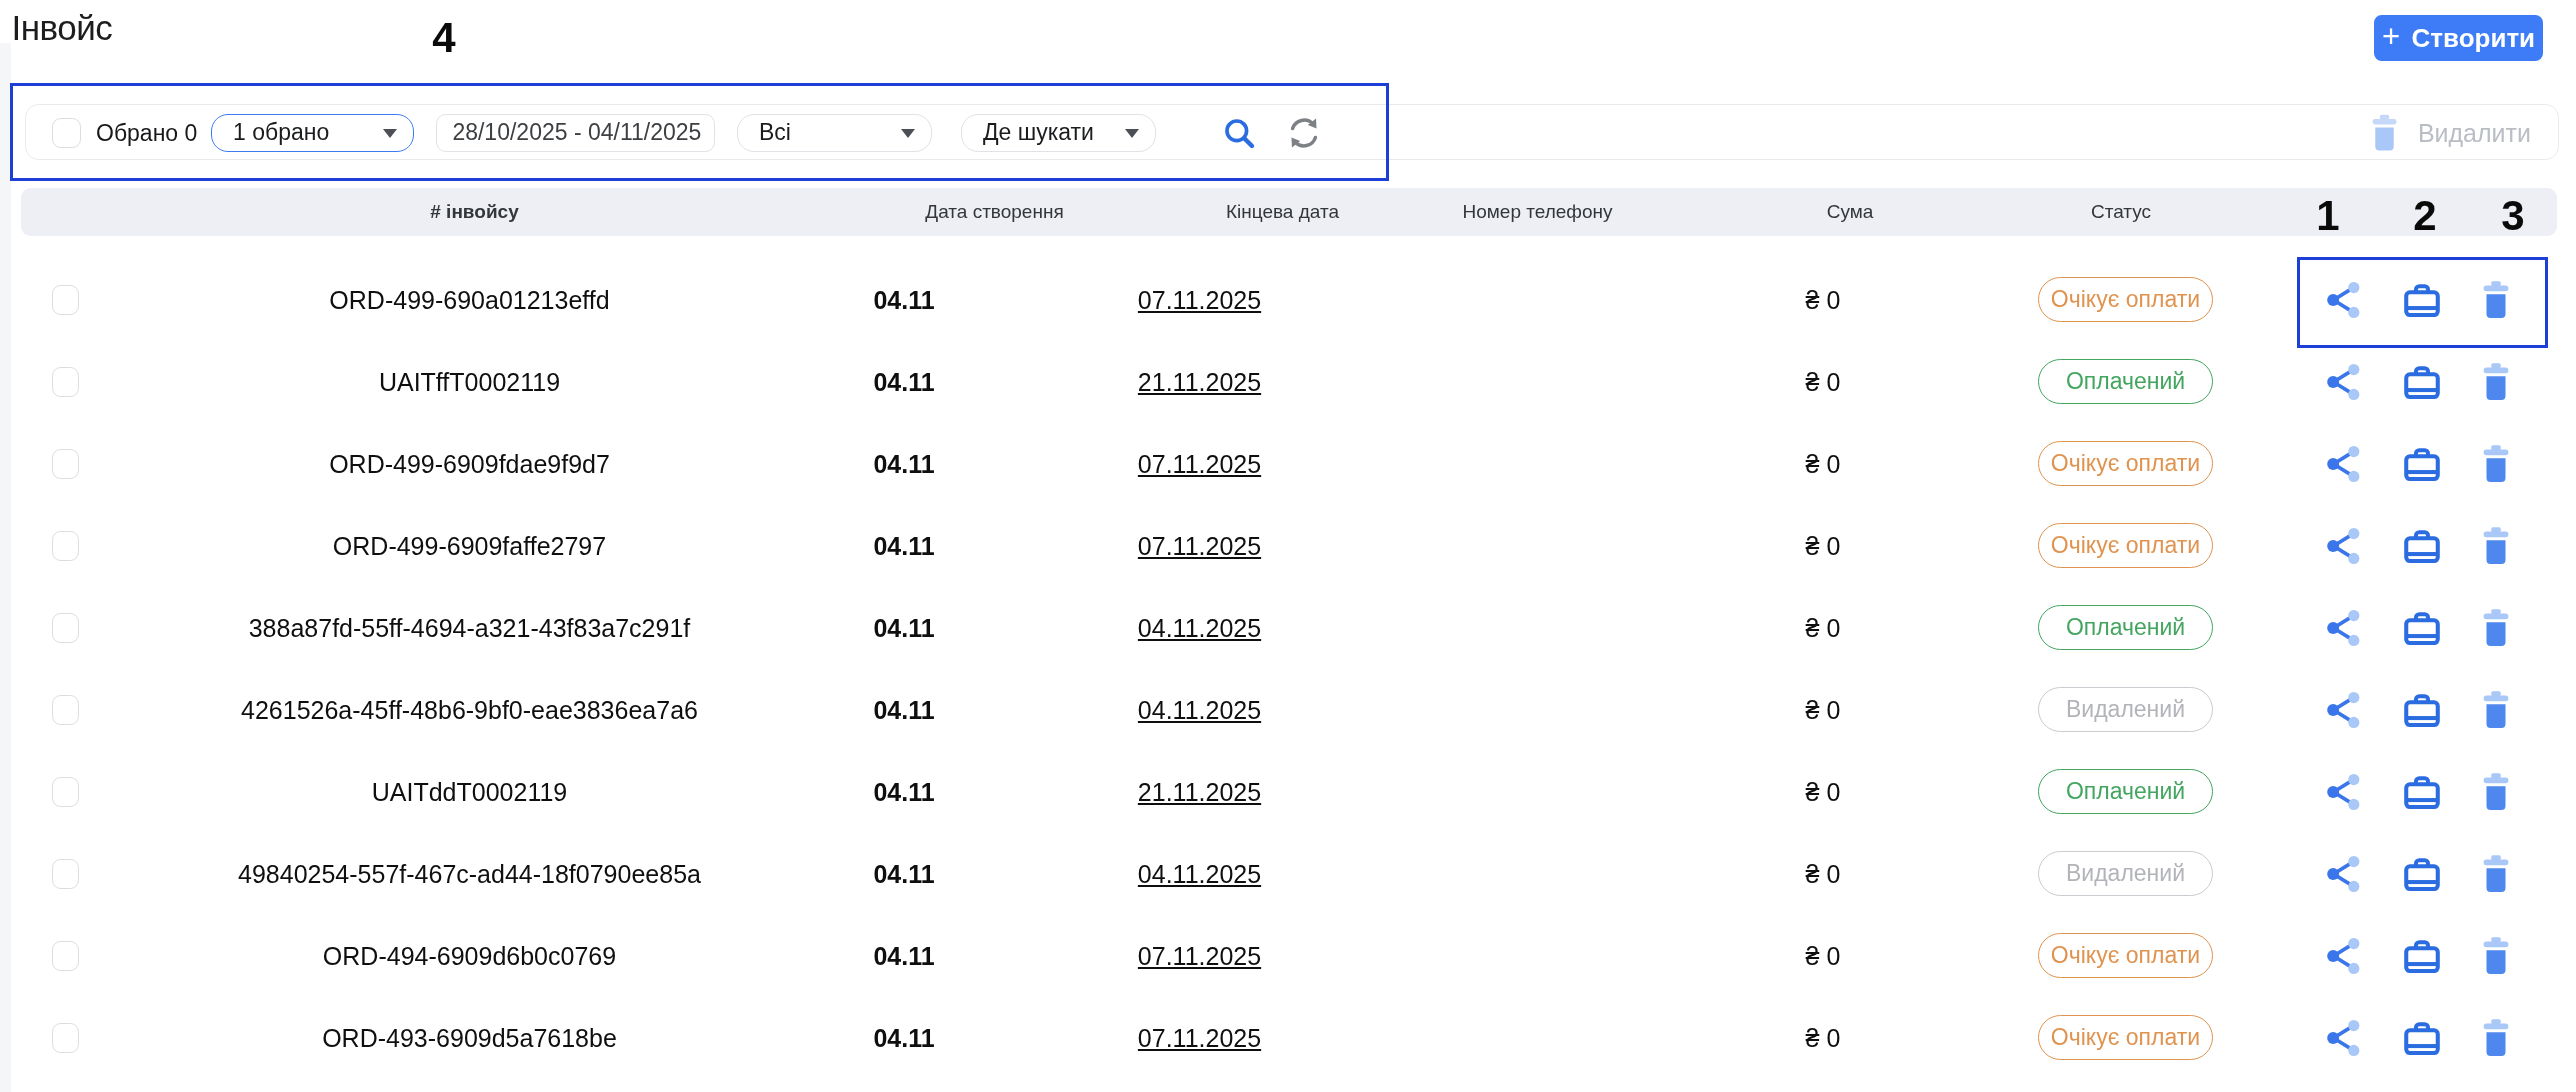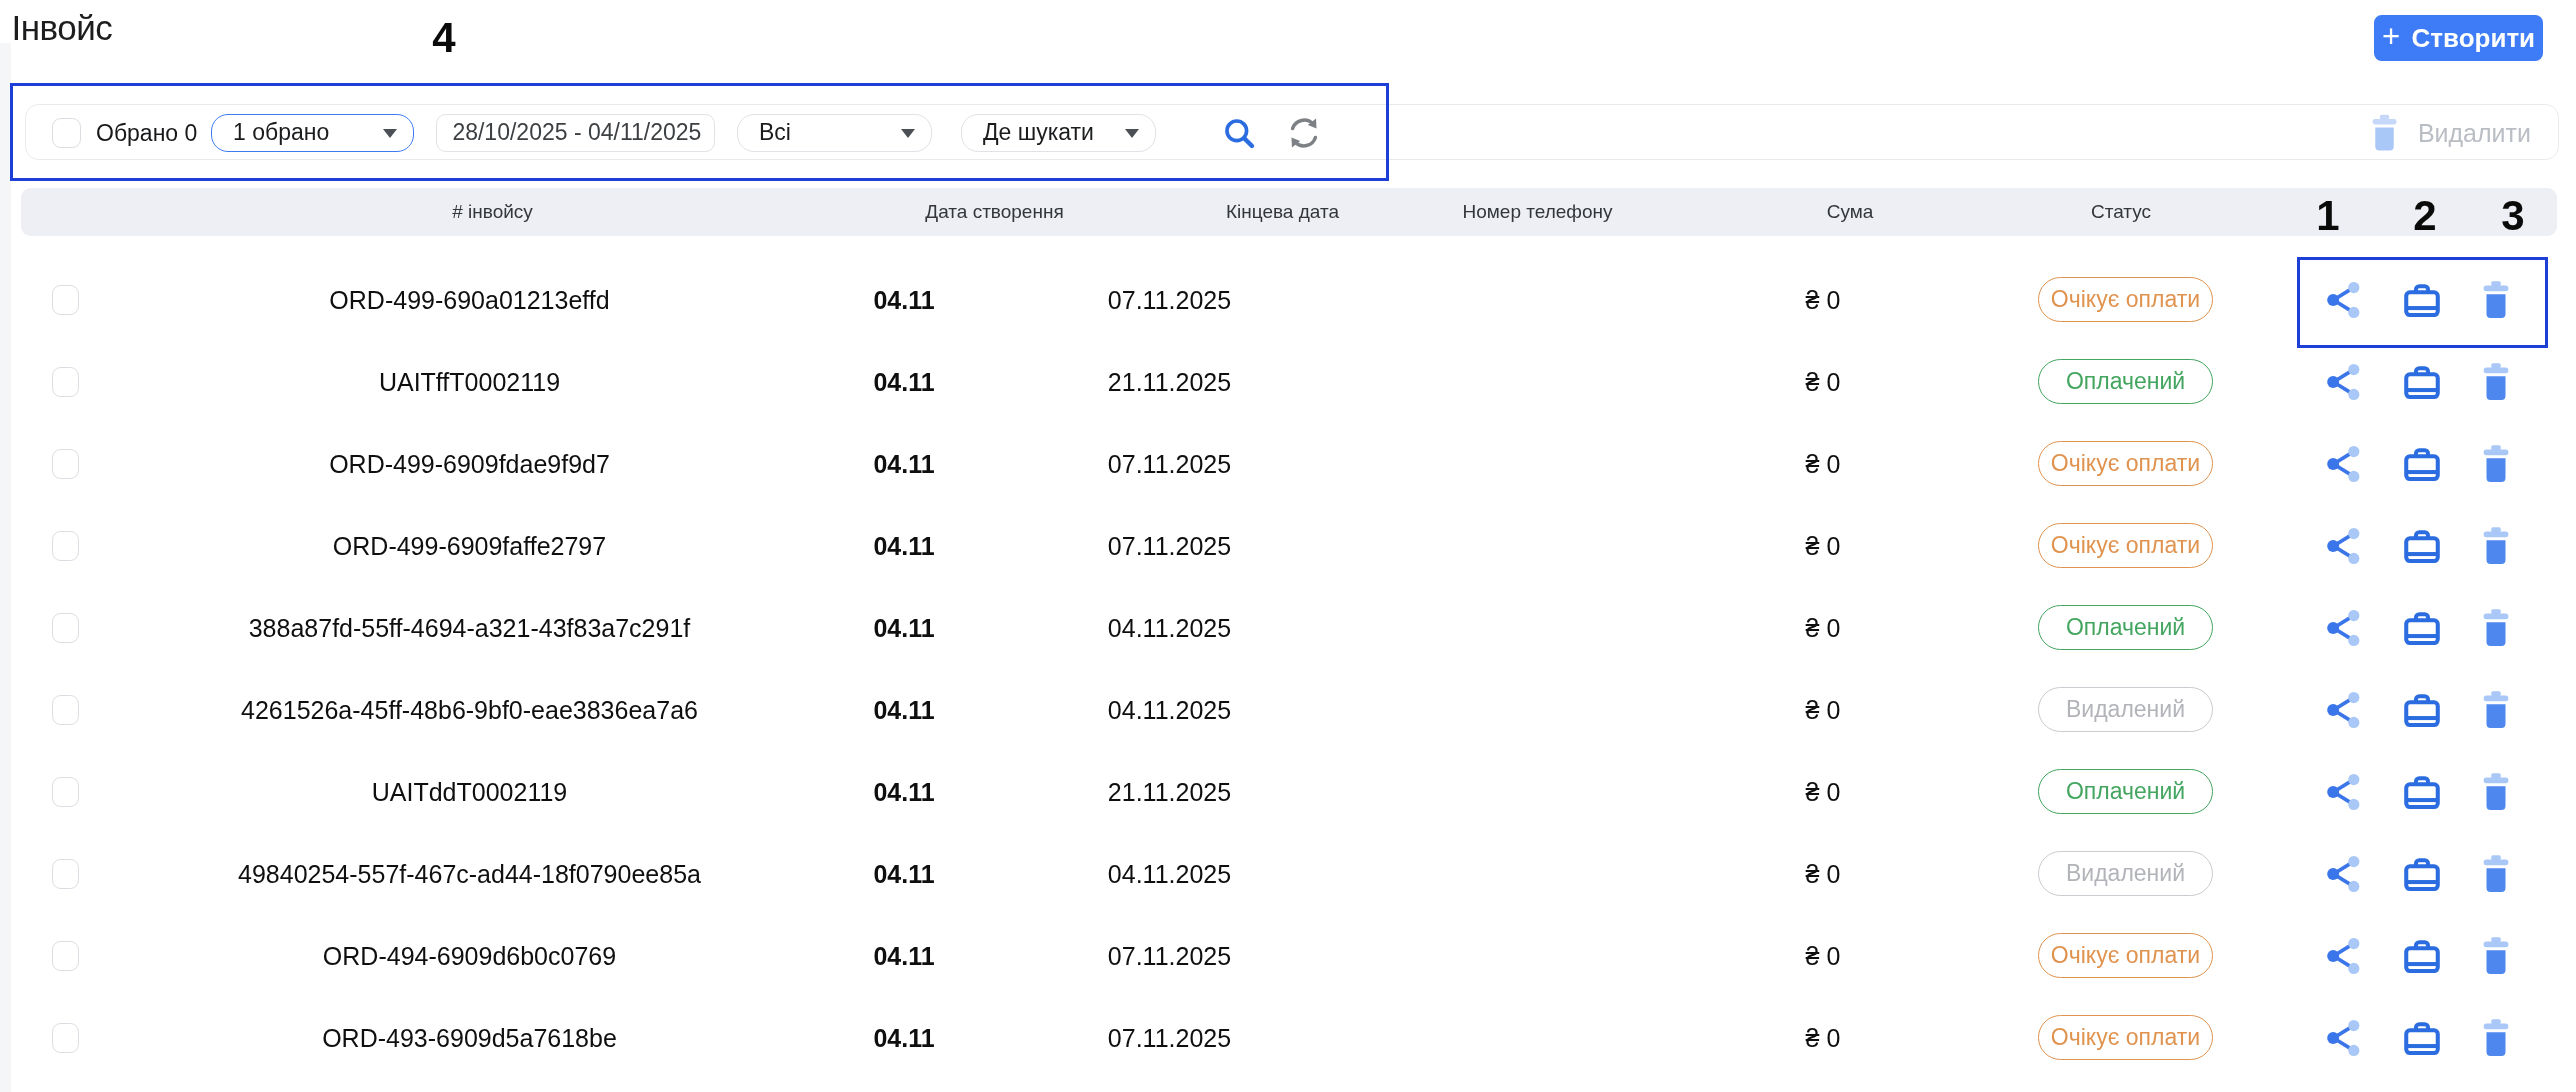--- a/index.html
+++ b/index.html
@@ -68,35 +68,35 @@
   .refresh-btn{left:1259px;}
   .delete-btn{
     position:absolute;right:27px;top:0;height:56px;display:flex;align-items:center;gap:15.4px;
     background:transparent;border:none;cursor:default;
   }
   .delete-btn .lbl{font-size:25px;color:#b9bdc4;}
 
   
   .table-header{position:absolute;left:21px;top:188px;width:2536px;height:48px;background:var(--header-bg);border-radius:9.6px;}
   .th{position:absolute;top:0;height:48px;display:flex;align-items:center;justify-content:center;font-size:19px;color:#33363a;text-align:center;}
-  .th-id{left:327px;width:289px;}
+  .th-id{left:309px;width:289px;font-weight:bold;}
   .th-created{left:858px;width:231px;}
   .th-due{left:1146px;width:231px;}
   .th-phone{left:1372px;width:289px;}
   .th-amount{left:1733px;width:192px;}
   .th-status{left:2004px;width:192px;}
 
   
   .rows{position:absolute;left:0;top:259px;width:2576px;}
   .table-row{position:relative;width:2576px;height:82px;}
   .table-row .checkbox{left:52px;top:26px;width:27px;height:30px;}
   .cell{position:absolute;top:0;height:82px;display:flex;align-items:center;justify-content:center;font-size:25px;font-weight:500;color:#0f0f10;white-space:nowrap;}
   .cell-id{left:133px;width:673px;}
   .cell-created{left:808px;width:192px;font-weight:bold;}
-  .cell-due{left:1025px;width:289px;}
+  .cell-due{left:1055px;width:289px;text-decoration:underline;}
   .cell-phone{left:1393px;width:289px;}
   .cell-amount{left:1727px;width:192px;}
   .badge{
     position:absolute;left:2038px;top:18.3px;width:175px;height:45px;border-radius:25px;border:1.4px solid;
     display:flex;align-items:center;justify-content:center;font-size:23px;background:#fff;white-space:nowrap;
   }
   .badge-pending{color:var(--status-pending);border-color:var(--status-pending);}
   .badge-paid{color:var(--status-paid);border-color:var(--status-paid);}
   .badge-deleted{color:#b2b4b9;border-color:#c9cbd0;text-align:center;}
   .icon-btn{position:absolute;top:19px;width:42px;height:44px;border:none;background:transparent;cursor:pointer;padding:0;}

